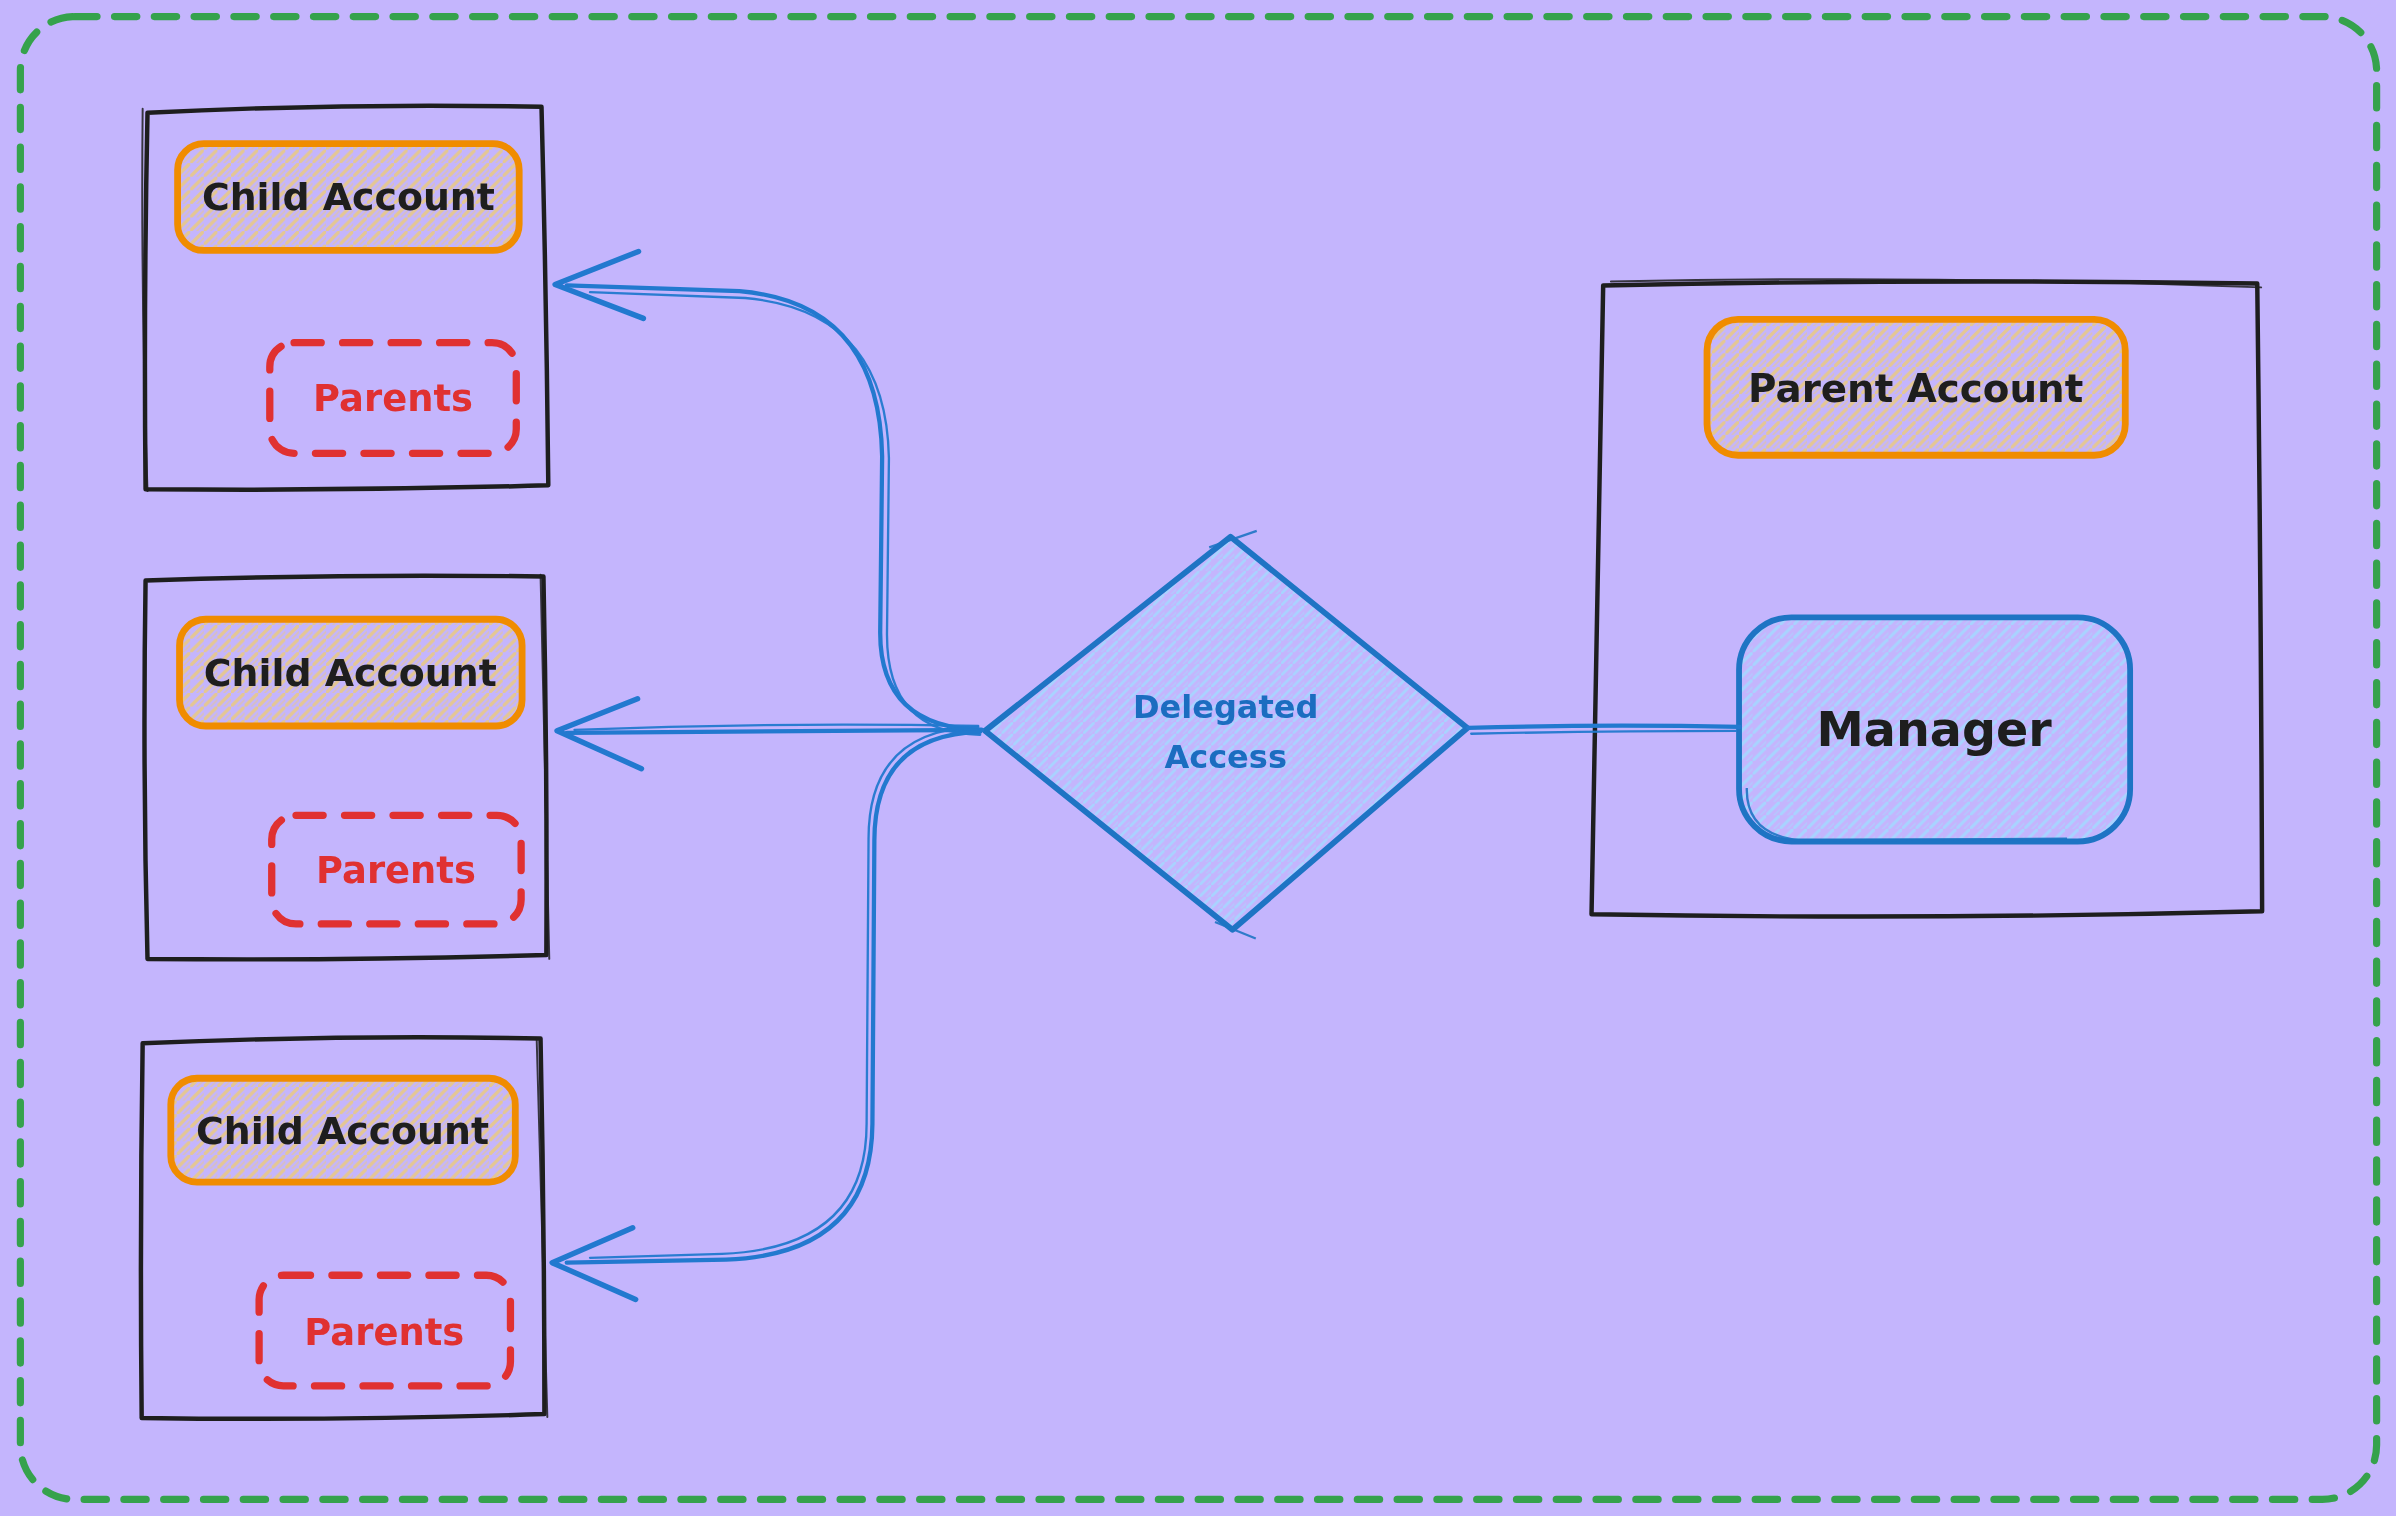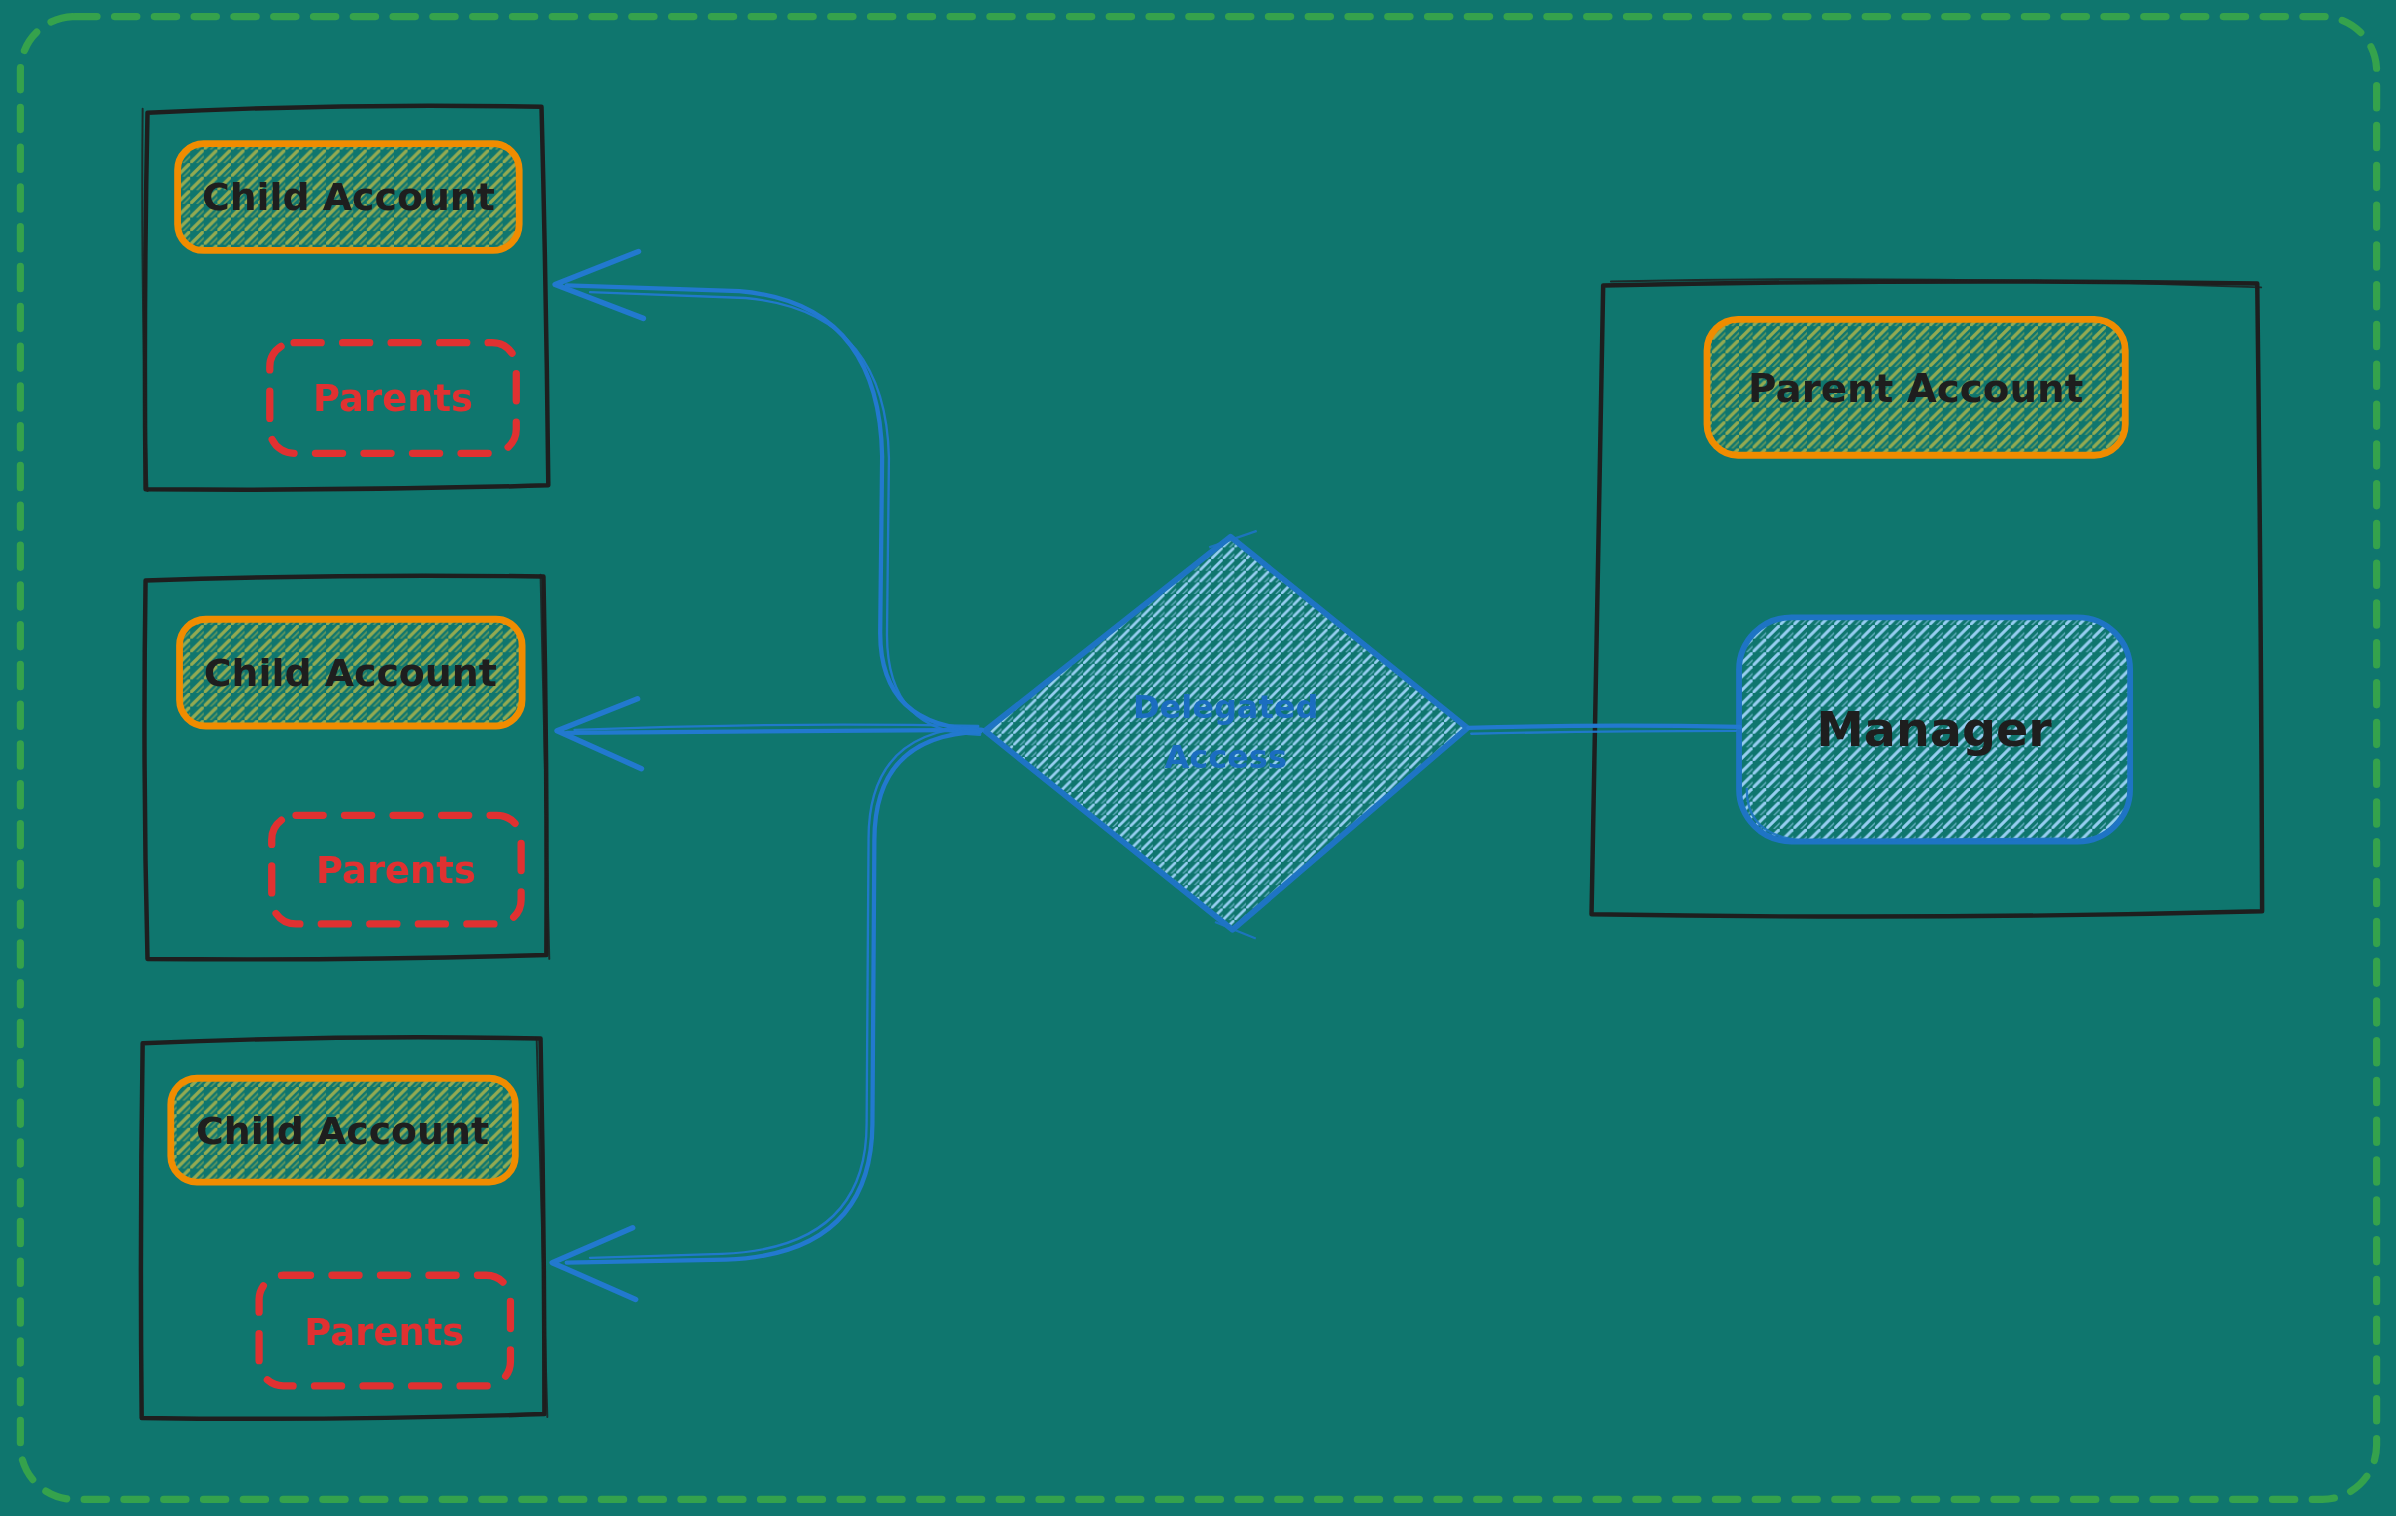--- a/index.html
+++ b/index.html
@@ -1,17 +1,17 @@
 <!DOCTYPE html>
 <html><head>
 <meta charset="utf-8">
 <style>
   html,body{margin:0;padding:0;background:#ffffff;}
   body{font-family:"DejaVu Sans",sans-serif;}
-  .stage{width:2397px;height:1517px;position:relative;background:#0f766e;}
+  .stage{width:2397px;height:1517px;position:relative;background:#c4b5fd;}
   svg{display:block;}
   text{font-family:"DejaVu Sans",sans-serif;}
   .lbl-black{fill:#1e1e1e;font-weight:600;}
   .lbl-red{fill:#e03131;font-weight:600;}
   .lbl-blue{fill:#1b6dc0;font-weight:600;}
   .sketch{fill:none;stroke:#1e1e1e;stroke-width:4.6;stroke-linecap:round;stroke-linejoin:round;}
   .sketch-echo{fill:none;stroke:#1e1e1e;stroke-width:2;stroke-linecap:round;opacity:.85;}
   .pill-orange{stroke:#f08c00;stroke-width:7;stroke-linejoin:round;}
   .parents-box{fill:none;stroke:#e03131;stroke-width:7.5;stroke-linecap:round;stroke-dasharray:28 22;}
   .blue-shape{stroke:#1e74c4;stroke-width:6;stroke-linejoin:round;}

